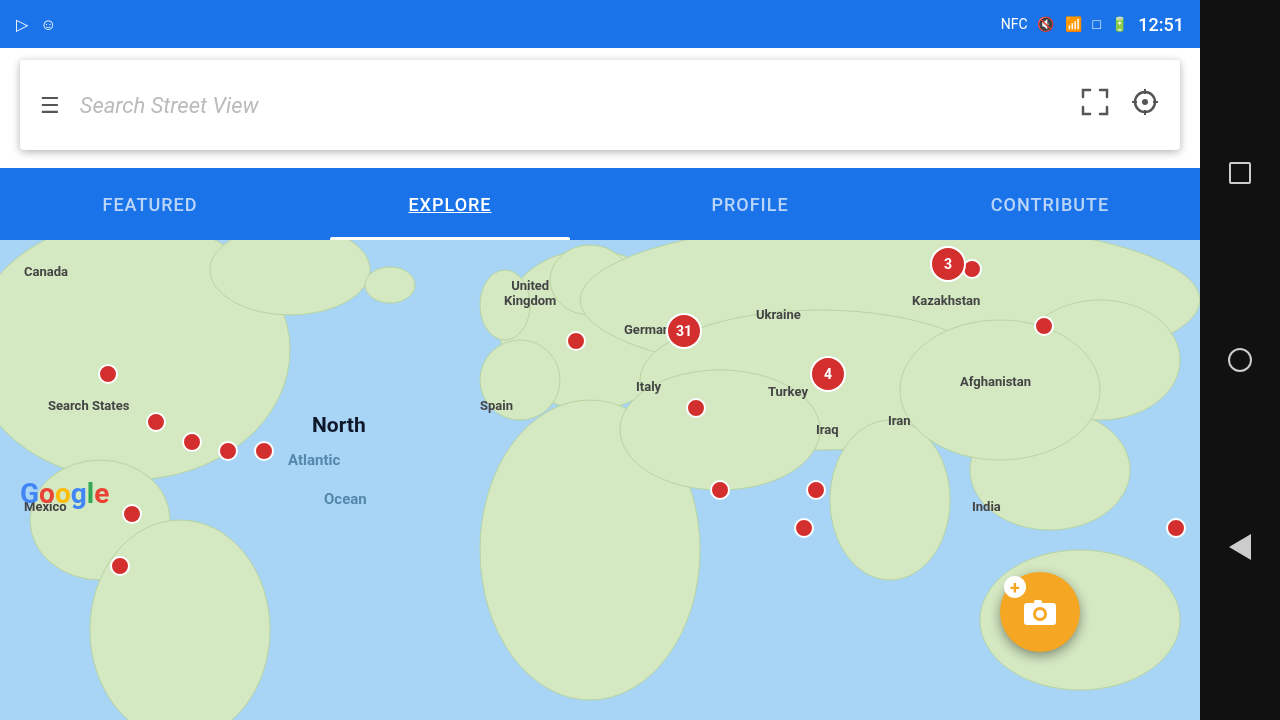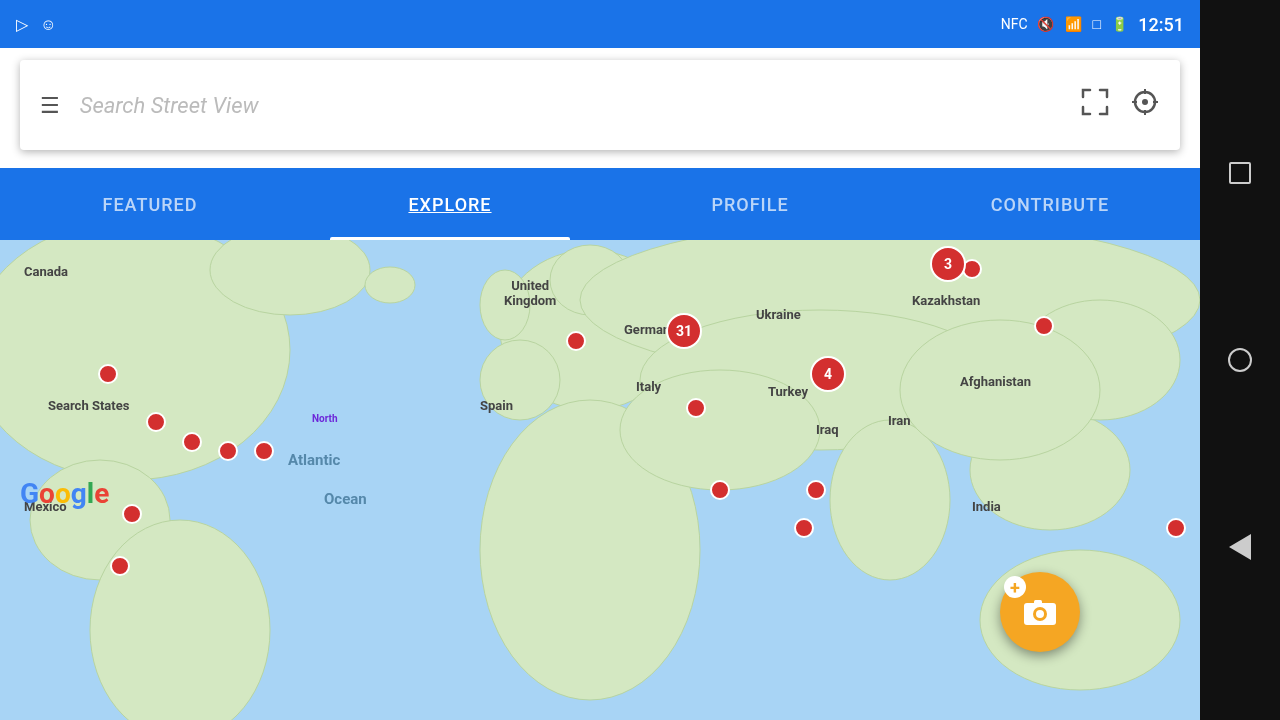--- a/index.html
+++ b/index.html
@@ -325,21 +325,21 @@
       <div class="map-label" style="top:11%;left:76%;">Kazakhstan</div>
       <div class="map-label" style="top:33%;left:4%;">Search States</div>
       <div class="map-label" style="top:33%;left:40%;">Spain</div>
       <div class="map-label" style="top:24%;left:53%;margin-top:24px;">Italy</div>
       <div class="map-label" style="top:30%;left:64%;">Turkey</div>
       <div class="map-label" style="top:38%;left:68%;">Iraq</div>
       <div class="map-label" style="top:36%;left:74%;">Iran</div>
       <div class="map-label" style="top:28%;left:80%;">Afghanistan</div>
       <div class="map-label" style="top:54%;left:81%;">India</div>
       <div class="map-label" style="top:54%;left:2%;">Mexico</div>
-      <div class="map-label" style="top:36%;left:26%;font-size:10px;color:#6d28d9;">North</div>
+      <div class="map-label" style="top:36%;left:26%;font-size:21px;color:#0f172a;">North</div>
       <div class="map-label" style="top:44%;left:24%;font-size:15px;color:#5588aa;">Atlantic</div>
       <div class="map-label" style="top:52%;left:27%;font-size:15px;color:#5588aa;">Ocean</div>
 
       <div class="map-pin" style="top:28%;left:9%;"></div>
       <div class="map-pin" style="top:38%;left:13%;"></div>
       <div class="map-pin" style="top:42%;left:16%;"></div>
       <div class="map-pin" style="top:44%;left:19%;"></div>
       <div class="map-pin" style="top:44%;left:22%;"></div>
       <div class="map-pin" style="top:57%;left:11%;"></div>
       <div class="map-pin" style="top:68%;left:10%;"></div>

